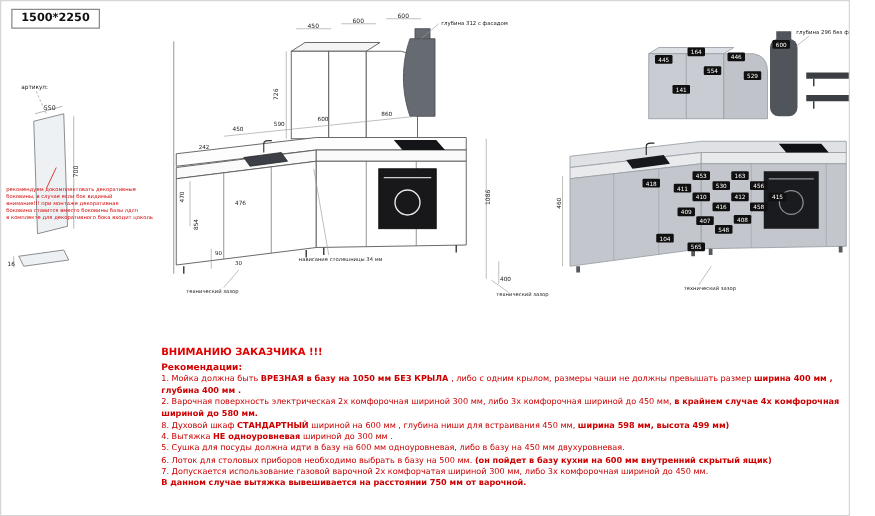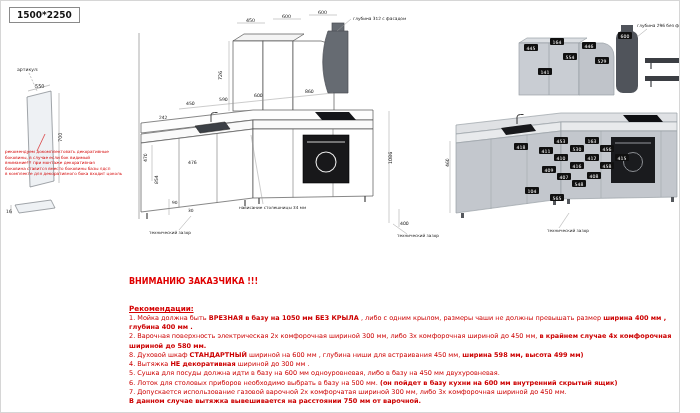--- a/index.html
+++ b/index.html
@@ -12,21 +12,21 @@
     position:absolute;left:8px;top:6px;border:1px solid #8a8a8a;
     padding:2px 7px;font-size:9px;font-weight:bold;color:#111;background:#fff;
   }
   svg.drawing{position:absolute;left:0;top:0;}
   svg text{font-family:"DejaVu Sans", sans-serif;}
   .notice{
     position:absolute;left:128px;top:276px;width:556px;color:#d40000;
   }
   .notice-title{font-size:8px;font-weight:bold;color:#e00000;margin-bottom:1px;}
   .notice-line{font-size:6.8px;line-height:1.45;padding-left:8px;}
-  .rec-title{font-size:7.2px;font-weight:bold;margin-top:18px;margin-bottom:1px;text-decoration:underline;}
+  .rec-title{font-size:7.2px;font-weight:bold;margin-top:3px;margin-bottom:1px;}
   .rec-item{font-size:6.5px;line-height:1.42;color:#cc0000;}
 </style>
 </head>
 <body>
 
 <div class="sheet">
 
   <div class="size-box">1500*2250</div>
 
   <svg class="drawing" width="700" height="272" viewBox="0 0 700 272">
@@ -289,21 +289,21 @@
       </g>
   </svg>
 
   <div class="notice">
     <div class="notice-title">ВНИМАНИЮ ЗАКАЗЧИКА !!!</div>
     <div class="rec-title">Рекомендации:</div>
     <div id="rec-list">
         <div class="rec-item"><span>1.  Мойка должна быть </span><span style="font-weight: bold;">ВРЕЗНАЯ в базу на 1050 мм БЕЗ КРЫЛА </span><span>, либо с одним крылом, размеры чаши  не должны превышать размер </span><span style="font-weight: bold;">ширина 400  мм ,  глубина  400 мм .</span></div>
         <div class="rec-item"><span>2.  Варочная поверхность электрическая 2х комфорочная шириной 300 мм, либо 3х комфорочная шириной до 450 мм, </span><span style="font-weight: bold;">в крайнем случае 4х комфорочная шириной до 580 мм.</span></div>
         <div class="rec-item"><span>8.  Духовой шкаф </span><span style="font-weight: bold;">СТАНДАРТНЫЙ</span><span> шириной на 600 мм , глубина ниши для встраивания 450 мм, </span><span style="font-weight: bold;">ширина 598 мм, высота 499 мм)</span></div>
-        <div class="rec-item"><span>4.  Вытяжка </span><span style="font-weight: bold;">НЕ декоративная</span><span> шириной до 300 мм .</span></div>
+        <div class="rec-item"><span>4.  Вытяжка </span><span style="font-weight: bold;">НЕ одноуровневая</span><span> шириной до 300 мм .</span></div>
         <div class="rec-item"><span>5.  Сушка для посуды должна идти в базу на 600 мм  одноуровневая, либо в базу на 450 мм двухуровневая.</span></div>
         <div class="rec-item"><span>6.  Лоток для столовых приборов необходимо выбрать в базу на 500 мм. </span><span style="font-weight: bold;">(он пойдет в базу кухни на 600 мм внутренний скрытый ящик)</span></div>
         <div class="rec-item"><span>7.  Допускается использование газовой варочной 2х комфорчатая шириной 300 мм, либо 3х комфорочная шириной до 450 мм.</span></div>
         <div class="rec-item"><span style="font-weight: bold;">В данном случае вытяжка вывешивается на расстоянии 750 мм от варочной.</span></div>
       </div>
   </div>
 
 </div>
 
 </body></html>

